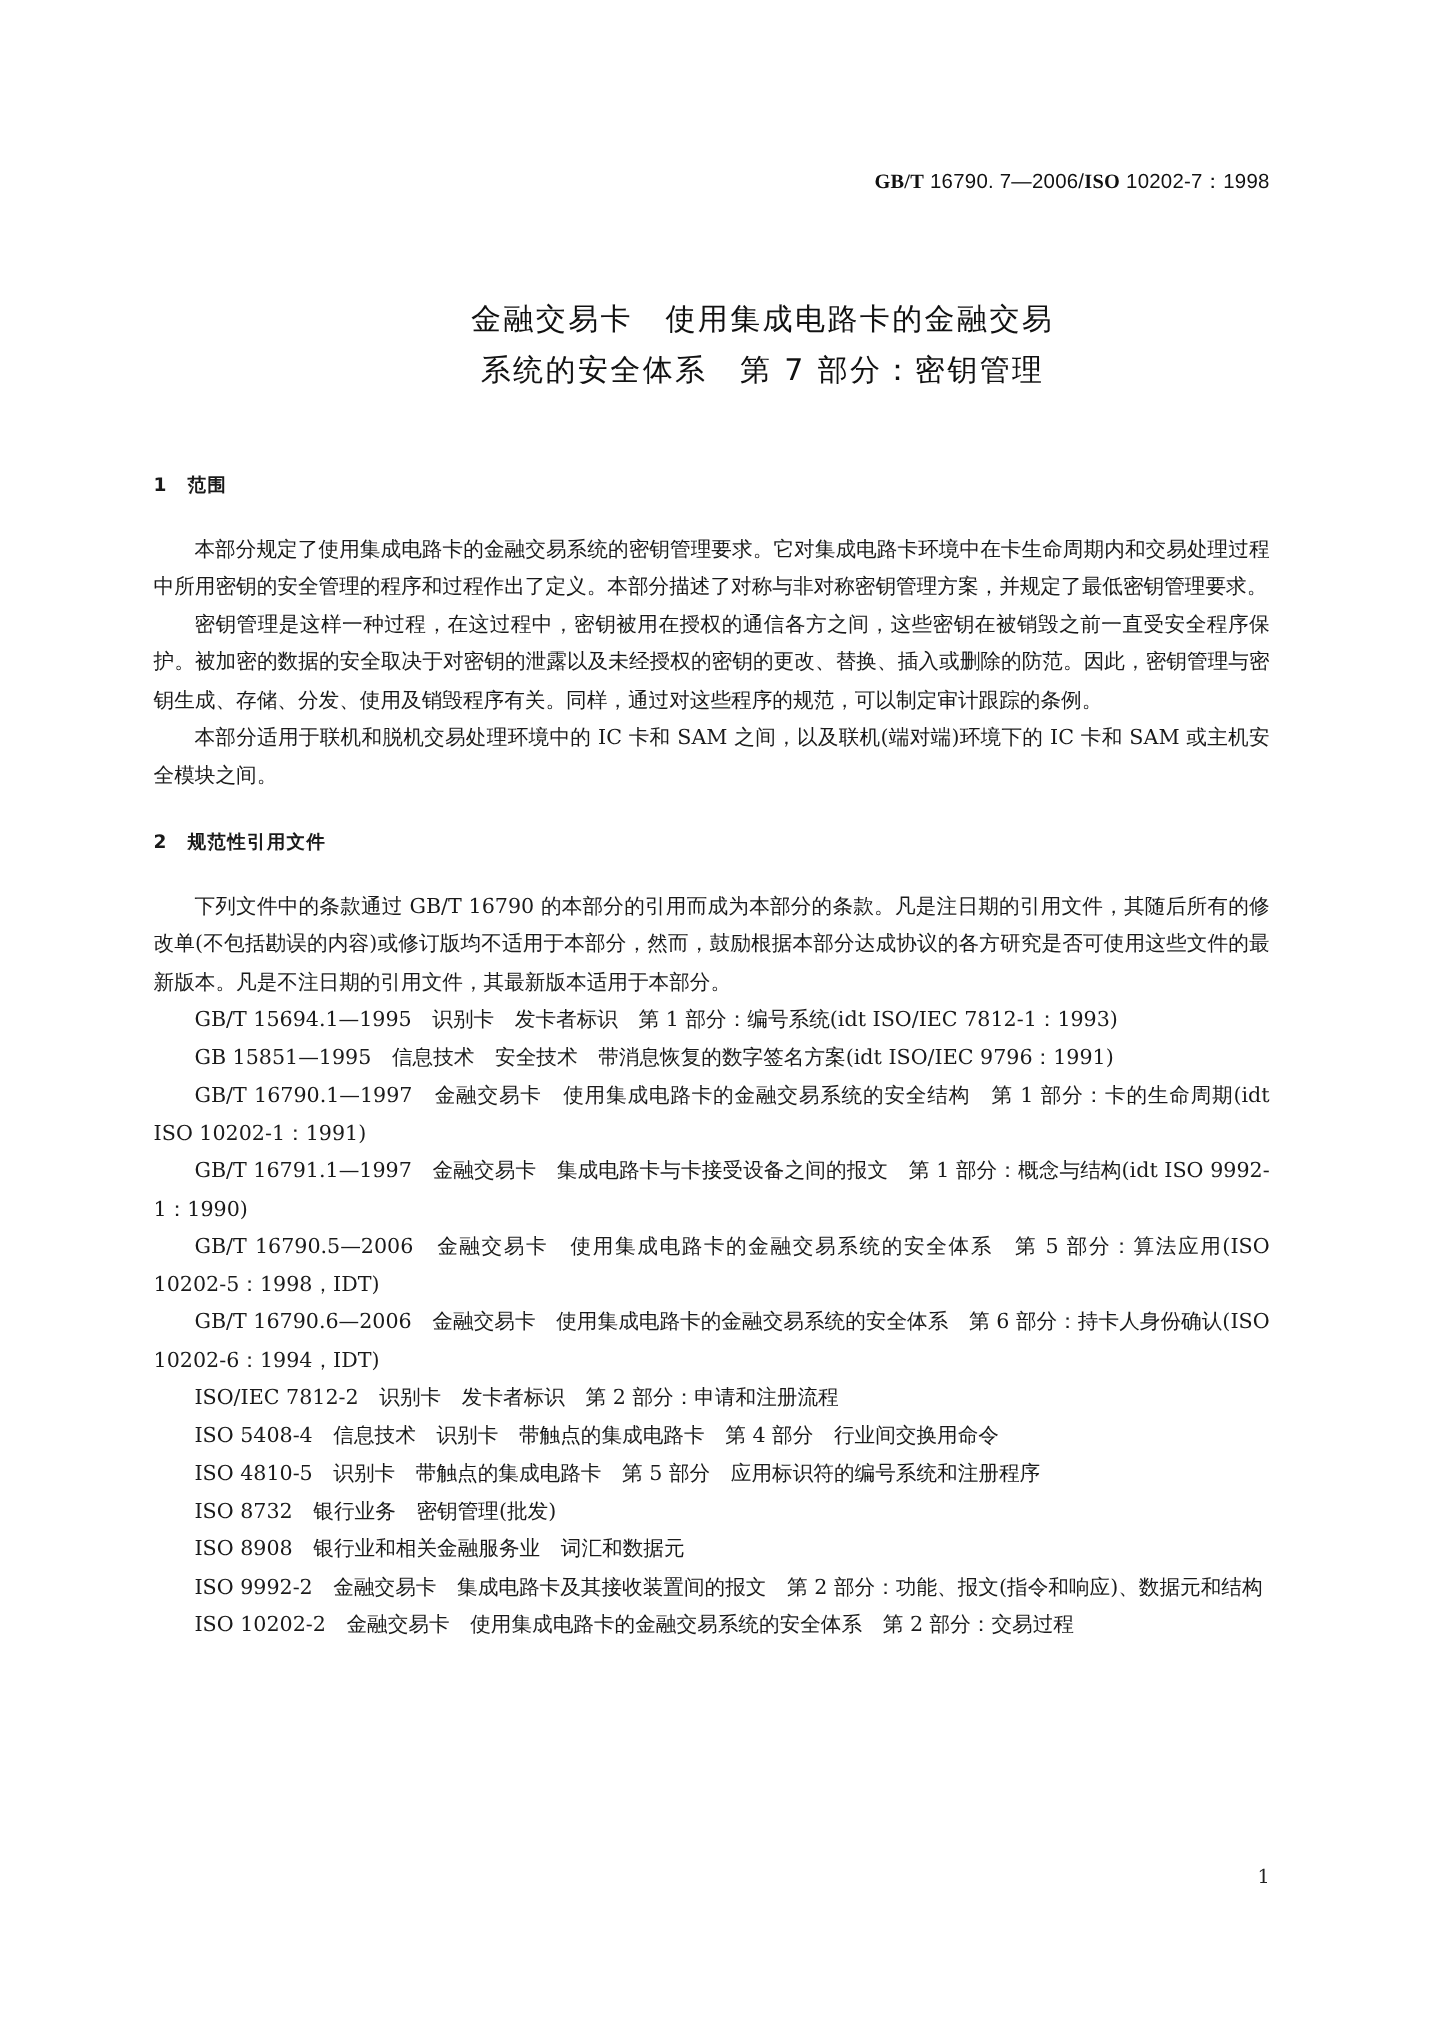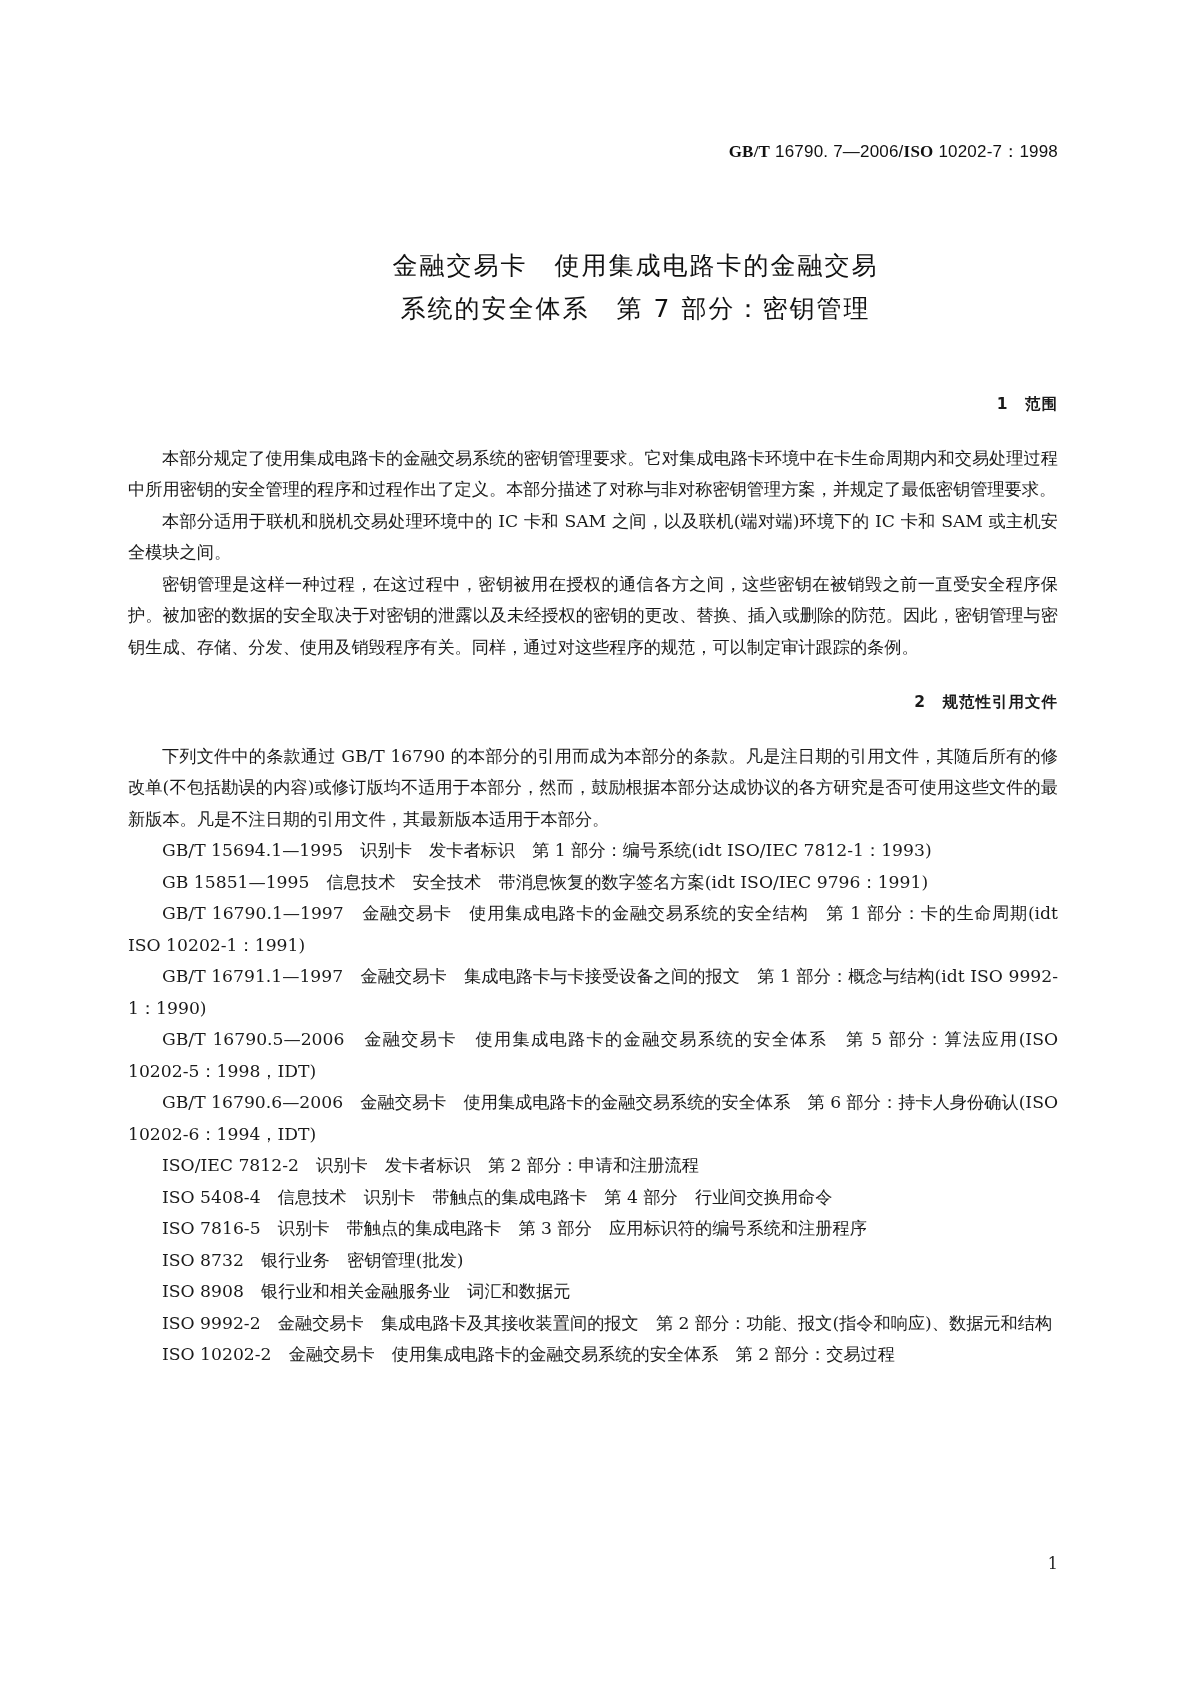--- a/index.html
+++ b/index.html
@@ -21,21 +21,21 @@
     font-size: 25px; line-height: 43px; letter-spacing: 2px; color: #111; padding-left: 40px;
   }
   .title div { white-space: pre; }
   .content {
     position: absolute; left: 128px; top: 377px; width: 930px;
     font-size: 17.2px; line-height: 31.5px;
   }
   .heading {
     font-family: "DejaVu Sans", "Liberation Sans", sans-serif;
     font-size: 15.5px; font-weight: bold; letter-spacing: 1px;
-    margin: 0; white-space: pre; text-align: right;
+    margin: 0; white-space: pre;
   }
   .h1 { margin-bottom: 22px; }
   .h2 { margin-top: 24px; margin-bottom: 22px; }
   p { margin: 0; text-indent: 34px; text-align: justify; text-align-last: left; }
   .ref { text-indent: 34px; white-space: pre-wrap; }
   .pagenum {
     position: absolute; top: 1542px; right: 133px;
     font-size: 16px; color: #222;
   }
 </style>
@@ -49,37 +49,37 @@
   <div class="title">
     <div>金融交易卡　使用集成电路卡的金融交易</div>
     <div>系统的安全体系　第 7 部分：密钥管理</div>
   </div>
 
   <div class="content">
 
     <div>
       <div class="heading h1">1　范围</div>
       <p>本部分规定了使用集成电路卡的金融交易系统的密钥管理要求。它对集成电路卡环境中在卡生命周期内和交易处理过程中所用密钥的安全管理的程序和过程作出了定义。本部分描述了对称与非对称密钥管理方案，并规定了最低密钥管理要求。</p>
+      <p>密钥管理是这样一种过程，在这过程中，密钥被用在授权的通信各方之间，这些密钥在被销毁之前一直受安全程序保护。被加密的数据的安全取决于对密钥的泄露以及未经授权的密钥的更改、替换、插入或删除的防范。因此，密钥管理与密钥生成、存储、分发、使用及销毁程序有关。同样，通过对这些程序的规范，可以制定审计跟踪的条例。</p>
       <p>本部分适用于联机和脱机交易处理环境中的 IC 卡和 SAM 之间，以及联机(端对端)环境下的 IC 卡和 SAM 或主机安全模块之间。</p>
-      <p>密钥管理是这样一种过程，在这过程中，密钥被用在授权的通信各方之间，这些密钥在被销毁之前一直受安全程序保护。被加密的数据的安全取决于对密钥的泄露以及未经授权的密钥的更改、替换、插入或删除的防范。因此，密钥管理与密钥生成、存储、分发、使用及销毁程序有关。同样，通过对这些程序的规范，可以制定审计跟踪的条例。</p>
     </div>
 
     <div>
       <div class="heading h2">2　规范性引用文件</div>
       <p>下列文件中的条款通过 GB/T 16790 的本部分的引用而成为本部分的条款。凡是注日期的引用文件，其随后所有的修改单(不包括勘误的内容)或修订版均不适用于本部分，然而，鼓励根据本部分达成协议的各方研究是否可使用这些文件的最新版本。凡是不注日期的引用文件，其最新版本适用于本部分。</p>
       <div>
         <p class="ref">GB/T 15694.1—1995　识别卡　发卡者标识　第 1 部分：编号系统(idt ISO/IEC 7812-1：1993)</p>
         <p class="ref">GB 15851—1995　信息技术　安全技术　带消息恢复的数字签名方案(idt ISO/IEC 9796：1991)</p>
         <p class="ref">GB/T 16790.1—1997　金融交易卡　使用集成电路卡的金融交易系统的安全结构　第 1 部分：卡的生命周期(idt ISO 10202-1：1991)</p>
         <p class="ref">GB/T 16791.1—1997　金融交易卡　集成电路卡与卡接受设备之间的报文　第 1 部分：概念与结构(idt ISO 9992-1：1990)</p>
         <p class="ref">GB/T 16790.5—2006　金融交易卡　使用集成电路卡的金融交易系统的安全体系　第 5 部分：算法应用(ISO 10202-5：1998，IDT)</p>
         <p class="ref">GB/T 16790.6—2006　金融交易卡　使用集成电路卡的金融交易系统的安全体系　第 6 部分：持卡人身份确认(ISO 10202-6：1994，IDT)</p>
         <p class="ref">ISO/IEC 7812-2　识别卡　发卡者标识　第 2 部分：申请和注册流程</p>
         <p class="ref">ISO 5408-4　信息技术　识别卡　带触点的集成电路卡　第 4 部分　行业间交换用命令</p>
-        <p class="ref">ISO 7816-5　识别卡　带触点的集成电路卡　第 3 部分　应用标识符的编号系统和注册程序</p>
+        <p class="ref">ISO 4810-5　识别卡　带触点的集成电路卡　第 5 部分　应用标识符的编号系统和注册程序</p>
         <p class="ref">ISO 8732　银行业务　密钥管理(批发)</p>
         <p class="ref">ISO 8908　银行业和相关金融服务业　词汇和数据元</p>
         <p class="ref">ISO 9992-2　金融交易卡　集成电路卡及其接收装置间的报文　第 2 部分：功能、报文(指令和响应)、数据元和结构</p>
         <p class="ref">ISO 10202-2　金融交易卡　使用集成电路卡的金融交易系统的安全体系　第 2 部分：交易过程</p>
       </div>
     </div>
 
   </div>
 
   <div class="pagenum">1</div>

